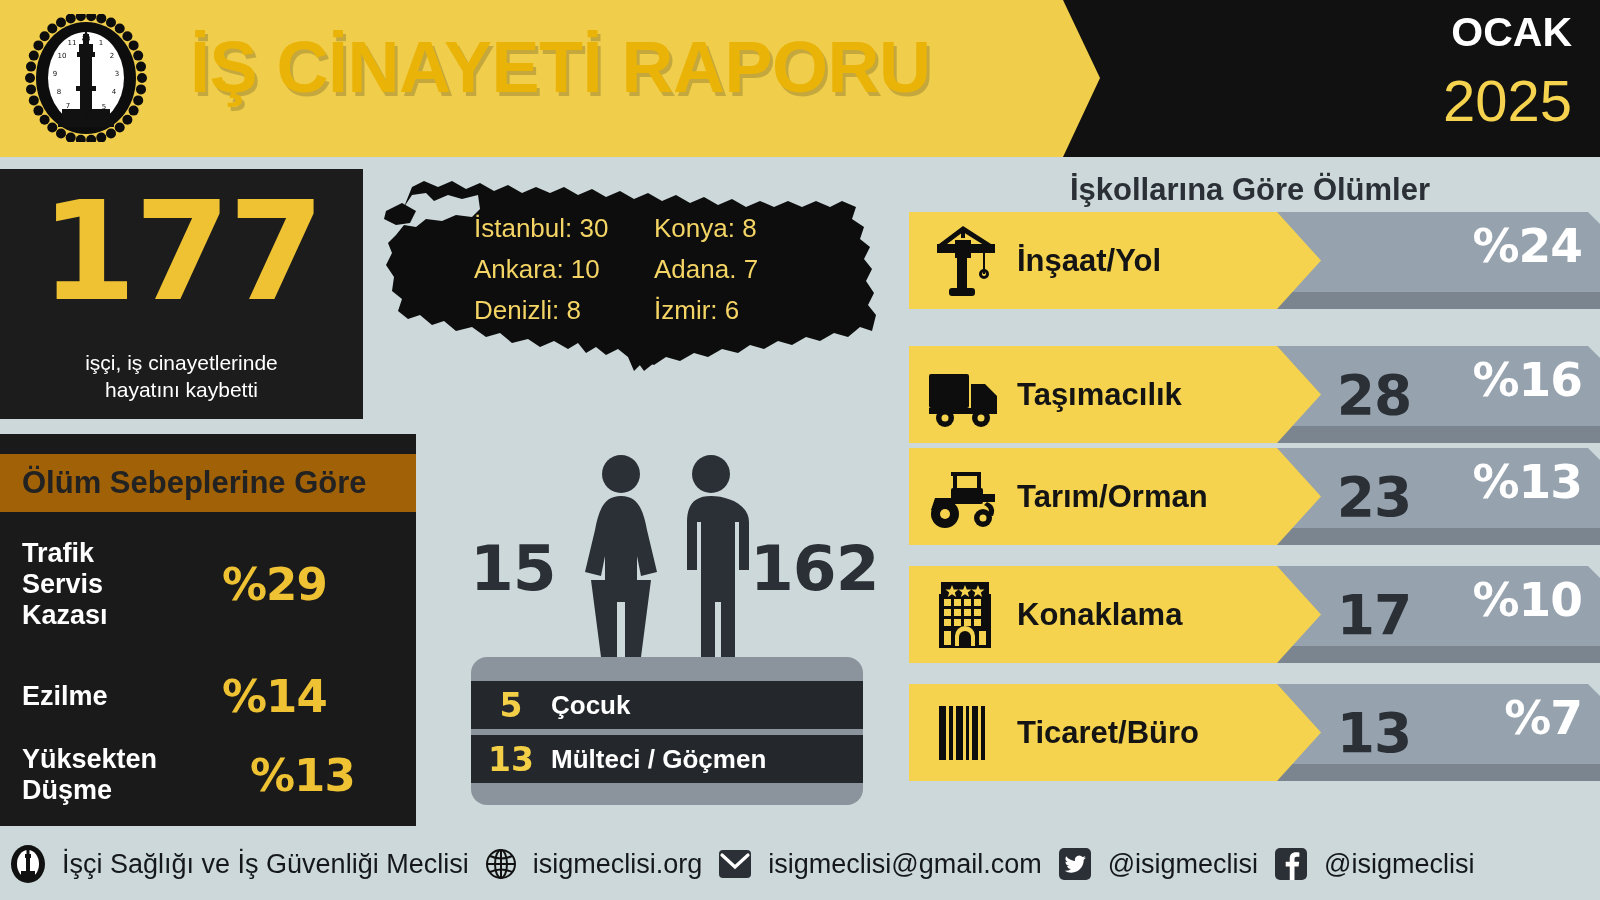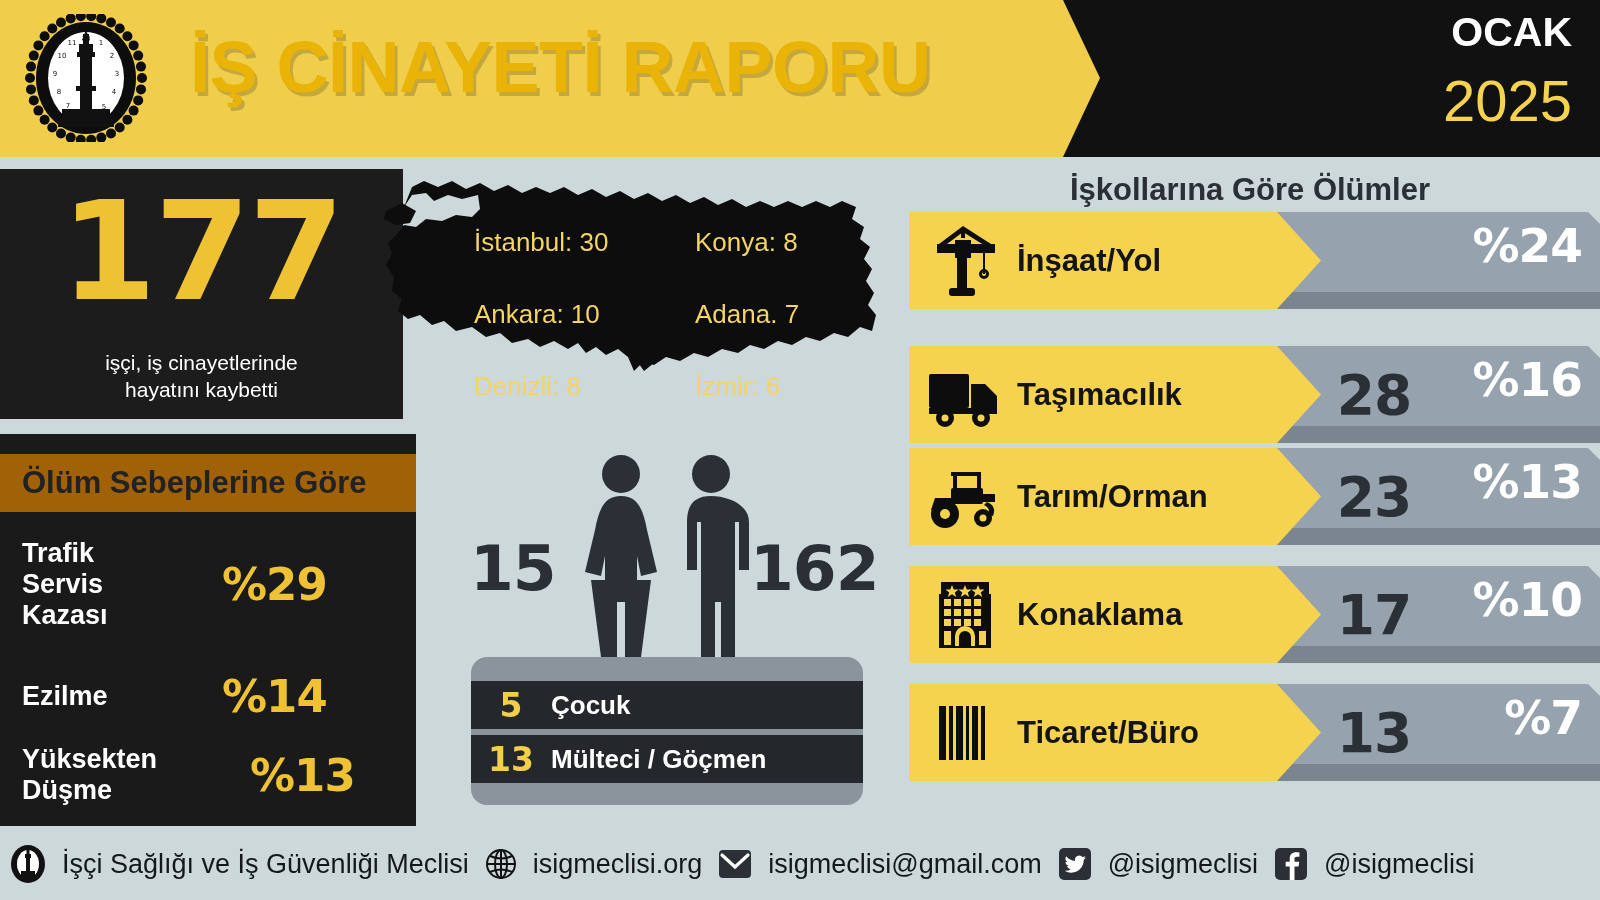--- a/index.html
+++ b/index.html
@@ -29,21 +29,21 @@
     position:absolute;right:28px;top:12px;text-align:right;
     font-size:41px;font-weight:900;color:#ffffff;letter-spacing:0px;line-height:1;
   }
   .header-year{
     position:absolute;right:28px;top:72px;text-align:right;
     font-size:58px;font-weight:400;color:#f5d34e;line-height:1;
   }
 
   
   .bignum-box{
-    position:absolute;left:0;top:169px;width:363px;height:250px;background:#1c1c1c;padding-left:40px;
+    position:absolute;left:0;top:169px;width:363px;height:250px;background:#1c1c1c;
   }
   .bignum{
     position:absolute;left:0;right:0;top:14px;text-align:center;
     font-size:138px;font-weight:900;color:#eec233;line-height:1;letter-spacing:-2px;
     font-family:"DejaVu Sans",sans-serif;
   }
   .bignum-cap{
     position:absolute;left:0;right:0;top:180px;text-align:center;
     font-size:21px;color:#ffffff;line-height:1.3;font-weight:400;
   }
@@ -59,22 +59,22 @@
   .cause-label{font-size:27px;font-weight:700;color:#fff;line-height:1.15;width:200px;}
   .cause-pct{font-size:45px;font-weight:900;color:#eec233;font-family:"DejaVu Sans",sans-serif;letter-spacing:-1px;}
   #cause0{top:104px;}
   #cause1{top:236px;}
   #cause2{top:310px;gap:28px;}
 
   
   .map-area{position:absolute;left:382px;top:165px;width:500px;height:215px;}
   .map-svg{position:absolute;left:0;top:0;}
   .city-grid{
-    position:absolute;left:92px;top:62px;width:420px;
-    display:grid;grid-template-columns:180px 180px;row-gap:10px;column-gap:0px;gap:41px;
+    position:absolute;left:92px;top:48px;width:420px;
+    display:grid;grid-template-columns:180px 180px;row-gap:10px;column-gap:0px;
   }
   .city-item{font-size:26px;color:#f3d464;white-space:nowrap;}
 
   
   .gender{position:absolute;left:450px;top:440px;width:440px;height:250px;}
   .gender-num{
     position:absolute;top:92px;font-size:63px;font-weight:800;color:#2b3036;
     font-family:"DejaVu Sans",sans-serif;letter-spacing:-1px;
   }
   .gender-num.left{left:20px;}

